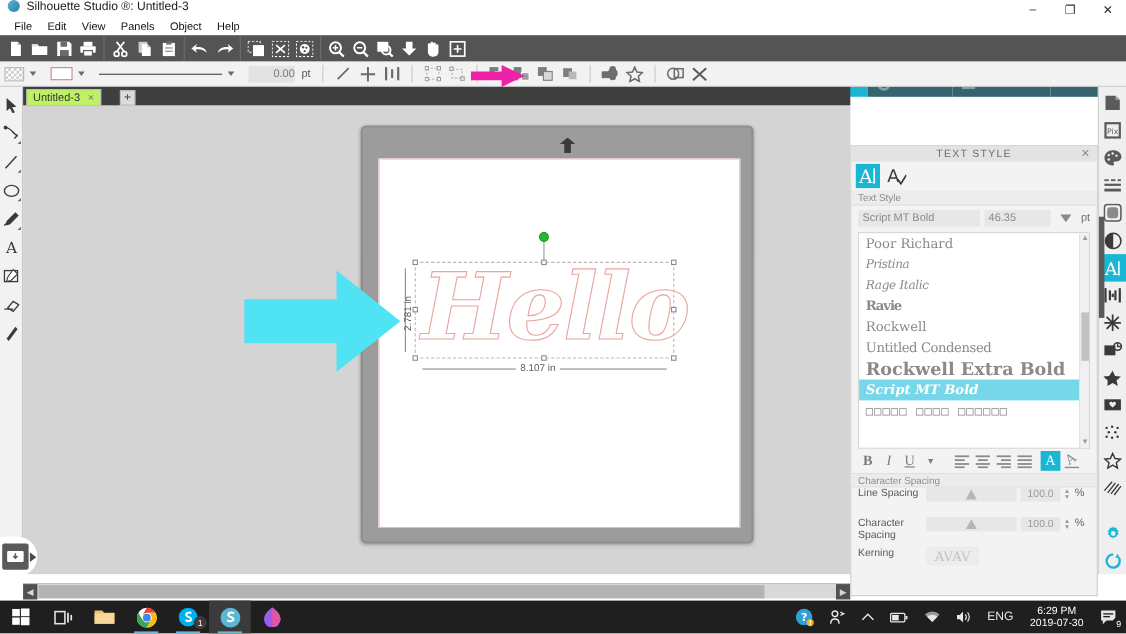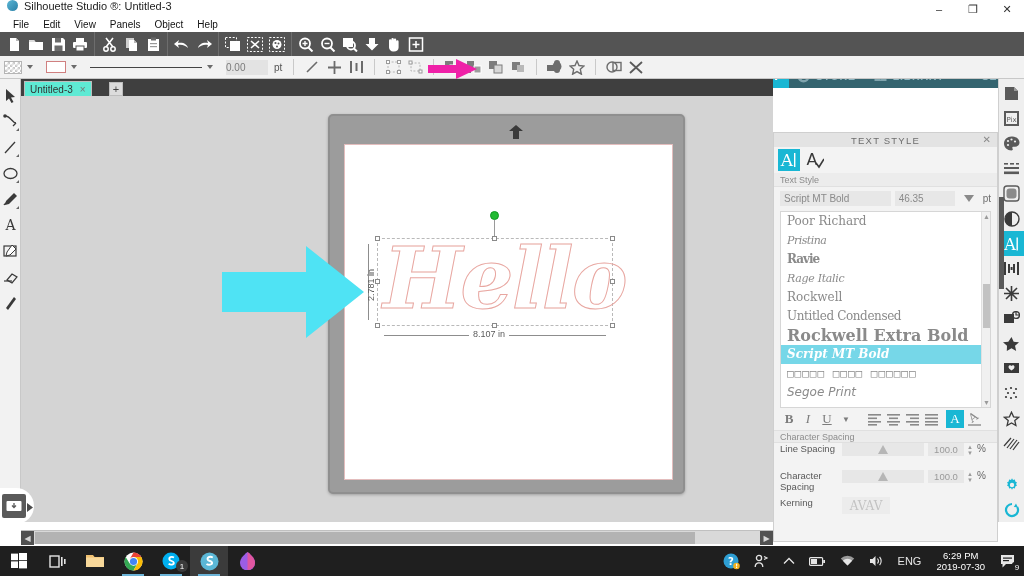--- a/index.html
+++ b/index.html
@@ -70,21 +70,21 @@
       linear-gradient(45deg,#c9c9c9 25%,transparent 25%,transparent 75%,#c9c9c9 75%),
       linear-gradient(45deg,#c9c9c9 25%,transparent 25%,transparent 75%,#c9c9c9 75%);
     background-size:5px 5px; background-position:0 0,2.5px 2.5px;
     background-color:#fff; border:1px solid #b5b5b5;
   }
   .swatch-rect{ width:20px;height:12px;border:1.6px solid #d08080;background:#fff; }
   .caret{ width:0;height:0;border-left:3.5px solid transparent;border-right:3.5px solid transparent;
           border-top:4.5px solid #6b6b6b; margin:0 5px; }
   .caret.big{ border-left-width:5px;border-right-width:5px;border-top-width:7px;border-top-color:#8a8a8a; }
   .linesample{ width:112px; height:1px; background:#444; }
-  .numbox{ width:42px;height:15px;background:#e3e3e3;border:none;text-align:left;
+  .numbox{ width:42px;height:15px;background:#e3e3e3;border:none;text-align:right;
            font-size:10px;color:#7b7b7b;line-height:15px; }
   .unit{ font-size:10px;color:#555; margin-left:6px;margin-right:4px;}
   .t2btn{ width:22px;height:21px;display:flex;align-items:center;justify-content:center; }
 
   
   .pink-arrow{ position:absolute; left:428px; top:58px; width:50px;height:22px; }
 
   
   .leftrail{
     position:absolute; left:0; top:79px; width:21px; height:443px;
@@ -94,21 +94,21 @@
   .lr-btn{ width:20px;height:26px;display:flex;align-items:center;justify-content:center; position:relative;}
   .lr-btn .flag{ position:absolute;right:1px;bottom:3px;width:0;height:0;
     border-left:3px solid transparent;border-bottom:3px solid #666;}
 
   
   .tabstrip{
     position:absolute; left:21px; top:79px; width:752px; height:17px;
     background:#3f3f3f;
   }
   .doctab{
-    position:absolute; left:3px; top:2px; height:15px; background:#5eead4;
+    position:absolute; left:3px; top:2px; height:15px; background:#bef264;
     display:flex;align-items:center; padding:0 5px; font-size:10px; color:#333;
     border:1px solid #bdbdbd; border-bottom:none;
   }
   .doctab .x{ margin-left:7px; color:#777; font-size:10px; }
   .tabplus{
     position:absolute; left:88px; top:3px; width:14px;height:14px;
     background:#dcdcdc; border:1px solid #bdbdbd;
     display:flex;align-items:center;justify-content:center;font-size:11px;color:#444;
   }
 
@@ -743,28 +743,27 @@
     <div class="fontrow">
       <div class="fontname">Script MT Bold</div>
       <div class="fontsize">46.35</div>
       <div class="caret big"></div>
       <div class="fontpt">pt</div>
     </div>
 
     <div class="fontlist">
       <div class="fitem f-poor">Poor Richard</div>
       <div class="fitem f-pris">Pristina</div>
+      <div class="fitem f-rage">Rage Italic</div>
       <div class="fitem f-ravi">Ravie</div>
-      <div class="fitem f-rage">Rage Italic</div>
       <div class="fitem f-rock">Rockwell</div>
       <div class="fitem f-rockc">Untitled Condensed</div>
       <div class="fitem f-rockeb">Rockwell Extra Bold</div>
       <div class="fitem f-script sel">Script MT Bold</div>
       <div class="fitem f-box">□□□□□ □□□□ □□□□□□</div>
-      <div class="fitem f-segoe">Segoe Print</div>
       <div class="fl-sb">
         <div class="ar" style="top:0">▲</div>
         <div class="thumb"></div>
         <div class="ar" style="bottom:0">▼</div>
       </div>
     </div>
 
     <div class="stylebar">
       <div class="sb-btn" style="font-family:'Liberation Serif',serif;font-weight:bold">B</div>
       <div class="sb-btn" style="font-family:'Liberation Serif',serif;font-style:italic">I</div>

